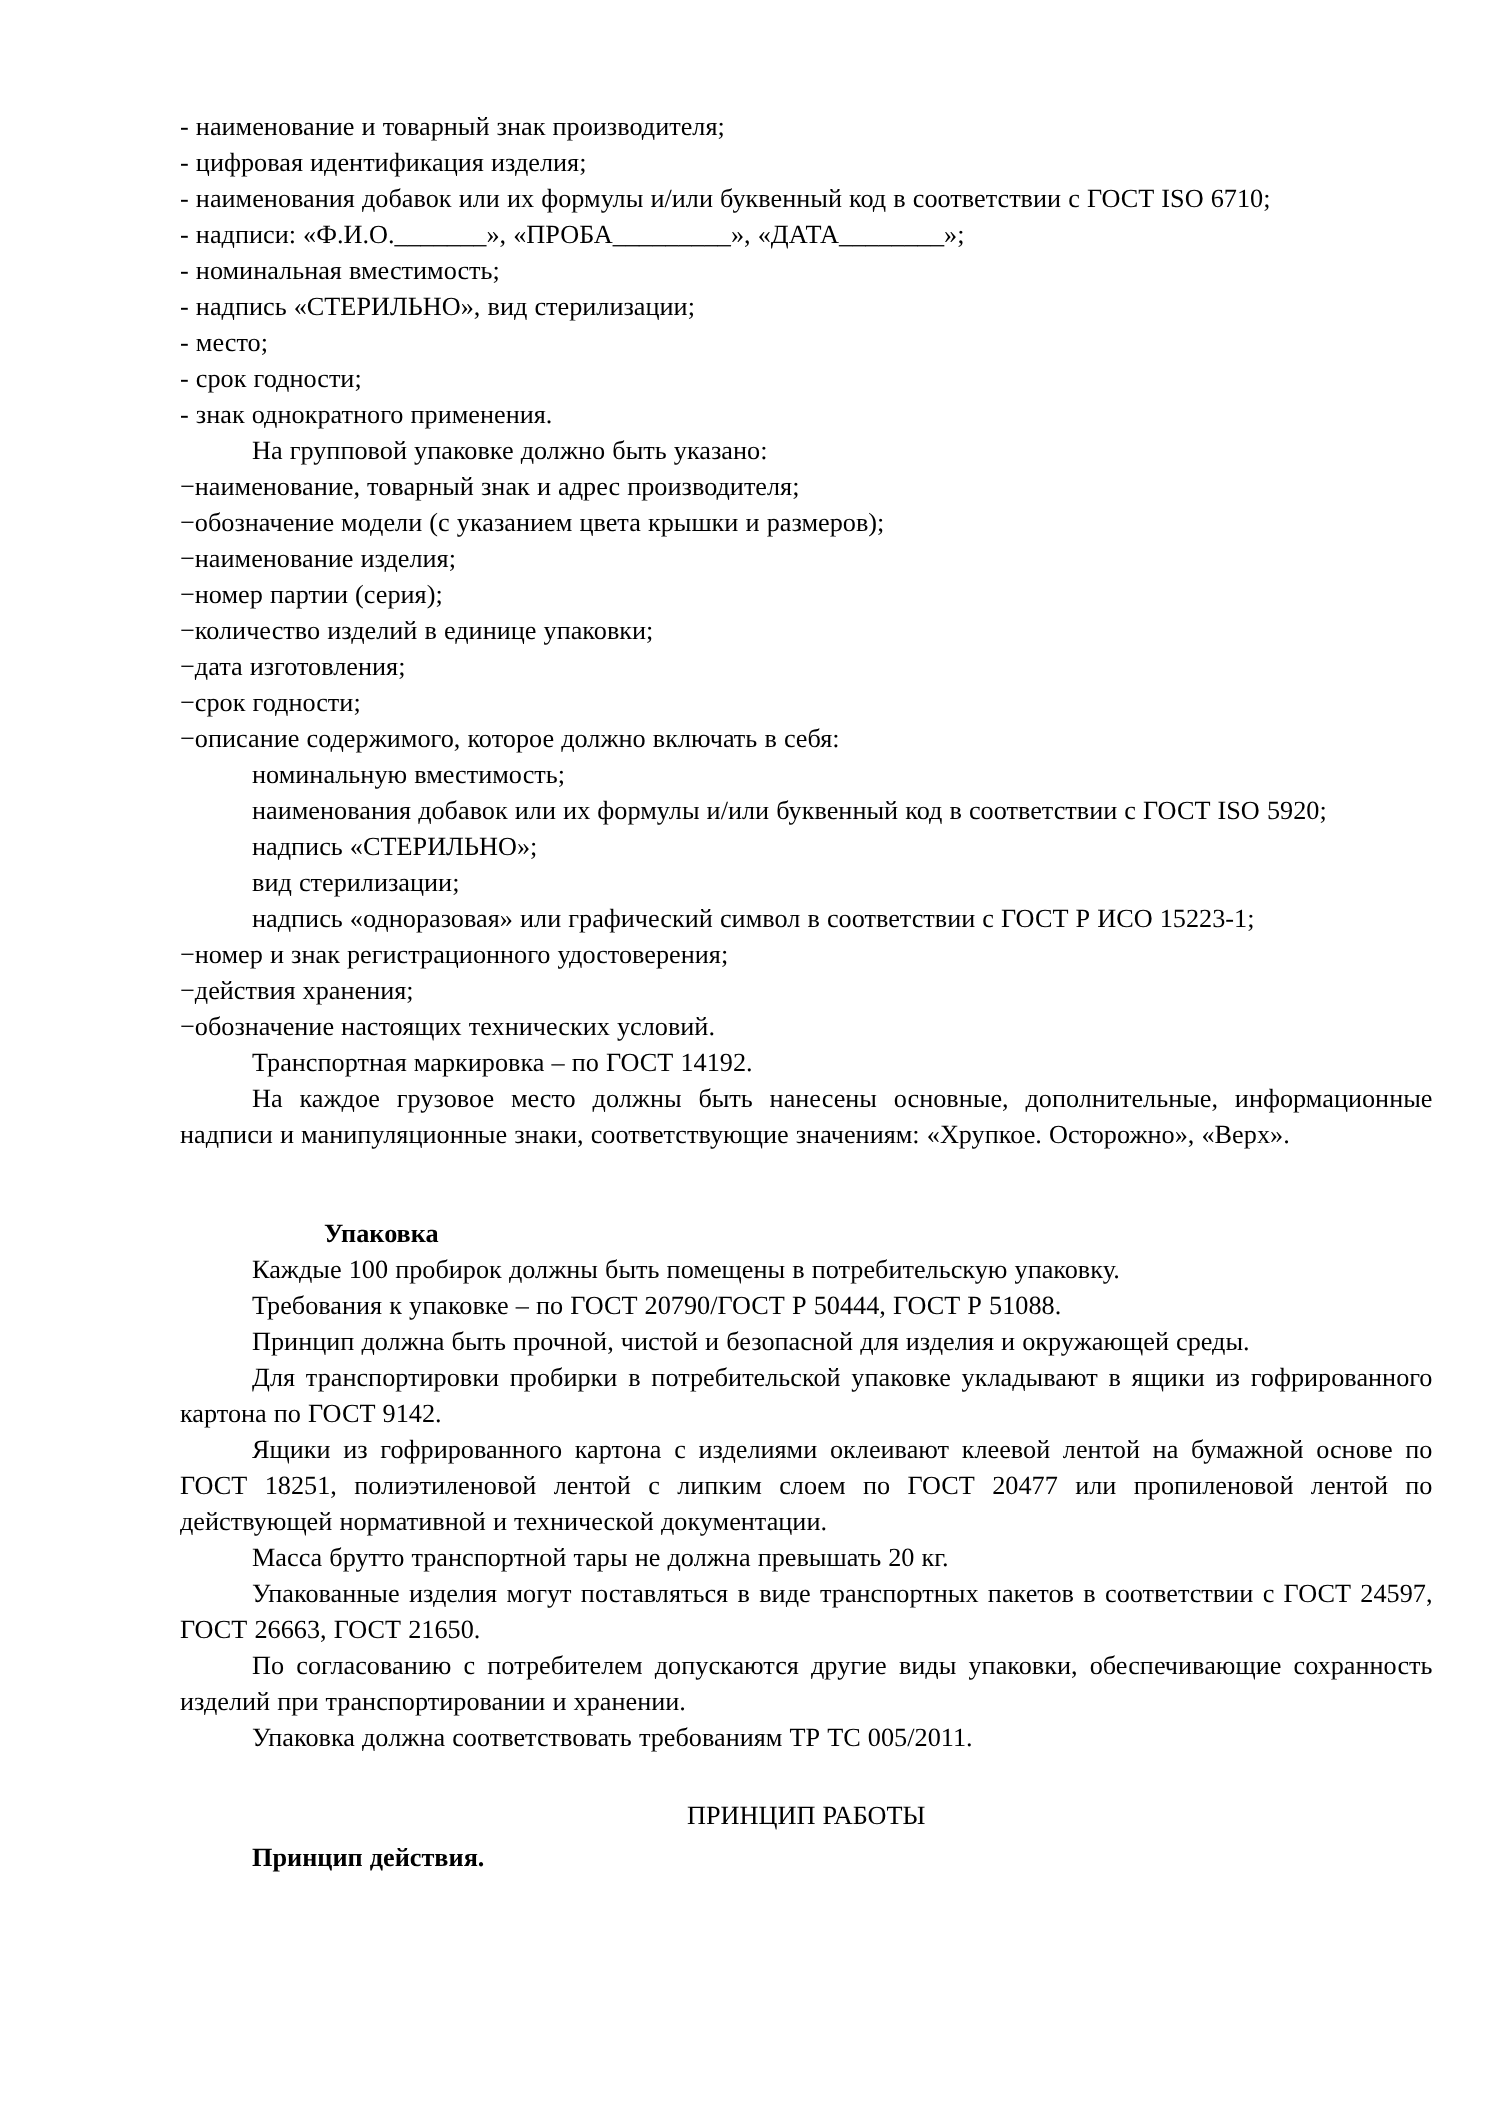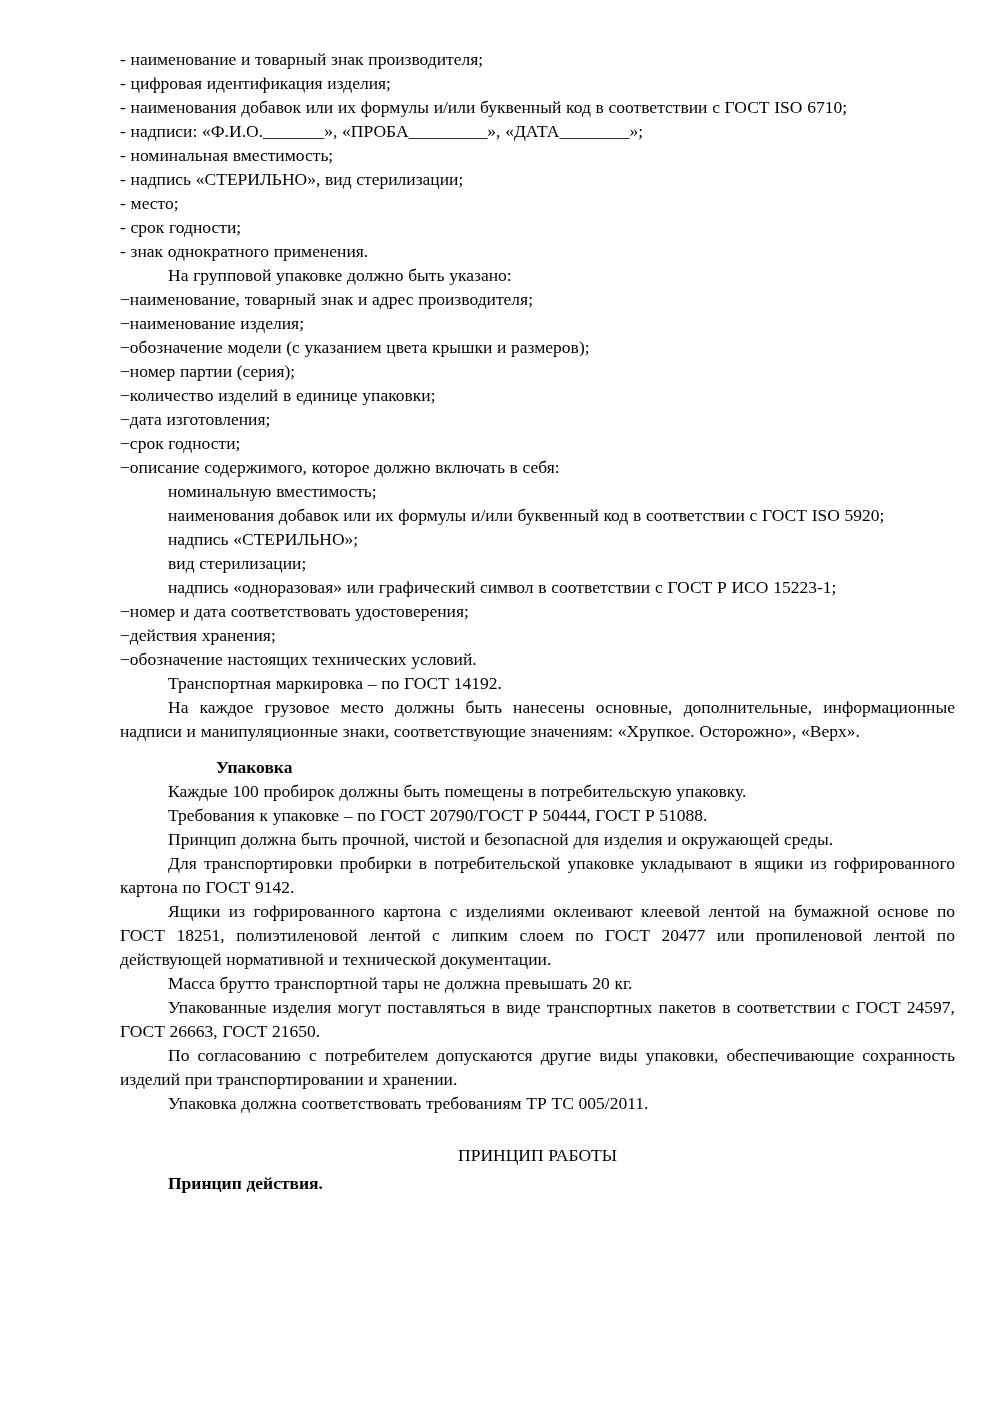--- a/index.html
+++ b/index.html
@@ -5,41 +5,41 @@
   html, body {
     margin: 0;
     padding: 0;
     background: #ffffff;
   }
   .page {
     box-sizing: border-box;
     width: 1000px;
     height: 1414px;
     background: #ffffff;
-    padding: 47px 45px 60px 120px;
+    padding: 72px 45px 60px 120px;
     font-family: "Liberation Serif", "DejaVu Serif", serif;
     font-size: 17.5px;
     line-height: 24px;
     color: #000000;
     overflow: hidden;
   }
   .para {
     margin: 0;
     text-align: justify;
     text-align-last: left;
     word-spacing: 0.02em;
   }
   .para.item-dash { text-indent: 0; }
   .para.item-minus { text-indent: 0; }
   .para.indent { text-indent: 48px; }
   .para.heading-sub {
     font-weight: bold;
     text-align: left;
     text-indent: 96px;
-    margin-top: 12px;
+    margin-top: 42px;
   }
   .para.heading-center {
     font-weight: normal;
     text-align: center;
     text-align-last: center;
     text-indent: 0;
     margin-top: 28px;
     margin-bottom: 4px;
   }
   .para.bold-indent {
@@ -57,33 +57,33 @@
       <p class="para item-dash">- цифровая идентификация изделия;</p>
       <p class="para item-dash">- наименования добавок или их формулы и/или буквенный код в соответствии с ГОСТ ISO 6710;</p>
       <p class="para item-dash">- надписи: «Ф.И.О._______», «ПРОБА_________», «ДАТА________»;</p>
       <p class="para item-dash">- номинальная вместимость;</p>
       <p class="para item-dash">- надпись «СТЕРИЛЬНО», вид стерилизации;</p>
       <p class="para item-dash">- место;</p>
       <p class="para item-dash">- срок годности;</p>
       <p class="para item-dash">- знак однократного применения.</p>
       <p class="para indent">На групповой упаковке должно быть указано:</p>
       <p class="para item-minus">−наименование, товарный знак и адрес производителя;</p>
+      <p class="para item-minus">−обозначение модели (с указанием цвета крышки и размеров);</p>
       <p class="para item-minus">−наименование изделия;</p>
-      <p class="para item-minus">−обозначение модели (с указанием цвета крышки и размеров);</p>
       <p class="para item-minus">−номер партии (серия);</p>
       <p class="para item-minus">−количество изделий в единице упаковки;</p>
       <p class="para item-minus">−дата изготовления;</p>
       <p class="para item-minus">−срок годности;</p>
       <p class="para item-minus">−описание содержимого, которое должно включать в себя:</p>
       <p class="para indent">номинальную вместимость;</p>
       <p class="para indent">наименования добавок или их формулы и/или буквенный код в соответствии с ГОСТ ISO 5920;</p>
       <p class="para indent">надпись «СТЕРИЛЬНО»;</p>
       <p class="para indent">вид стерилизации;</p>
       <p class="para indent">надпись «одноразовая» или графический символ в соответствии с ГОСТ Р ИСО 15223-1;</p>
-      <p class="para item-minus">−номер и дата соответствовать удостоверения;</p>
+      <p class="para item-minus">−номер и знак регистрационного удостоверения;</p>
       <p class="para item-minus">−действия хранения;</p>
       <p class="para item-minus">−обозначение настоящих технических условий.</p>
       <p class="para indent">Транспортная маркировка – по ГОСТ 14192.</p>
       <p class="para indent">На каждое грузовое место должны быть нанесены основные, дополнительные, информационные надписи и манипуляционные знаки, соответствующие значениям: «Хрупкое. Осторожно», «Верх».</p>
       <p class="para heading-sub">Упаковка</p>
       <p class="para indent">Каждые 100 пробирок должны быть помещены в потребительскую упаковку.</p>
       <p class="para indent">Требования к упаковке – по ГОСТ 20790/ГОСТ Р 50444, ГОСТ Р 51088.</p>
       <p class="para indent">Принцип должна быть прочной, чистой и безопасной для изделия и окружающей среды.</p>
       <p class="para indent">Для транспортировки пробирки в потребительской упаковке укладывают в ящики из гофрированного картона по ГОСТ 9142.</p>
       <p class="para indent">Ящики из гофрированного картона с изделиями оклеивают клеевой лентой на бумажной основе по ГОСТ 18251, полиэтиленовой лентой с липким слоем по ГОСТ 20477 или пропиленовой лентой по действующей нормативной и технической документации.</p>

